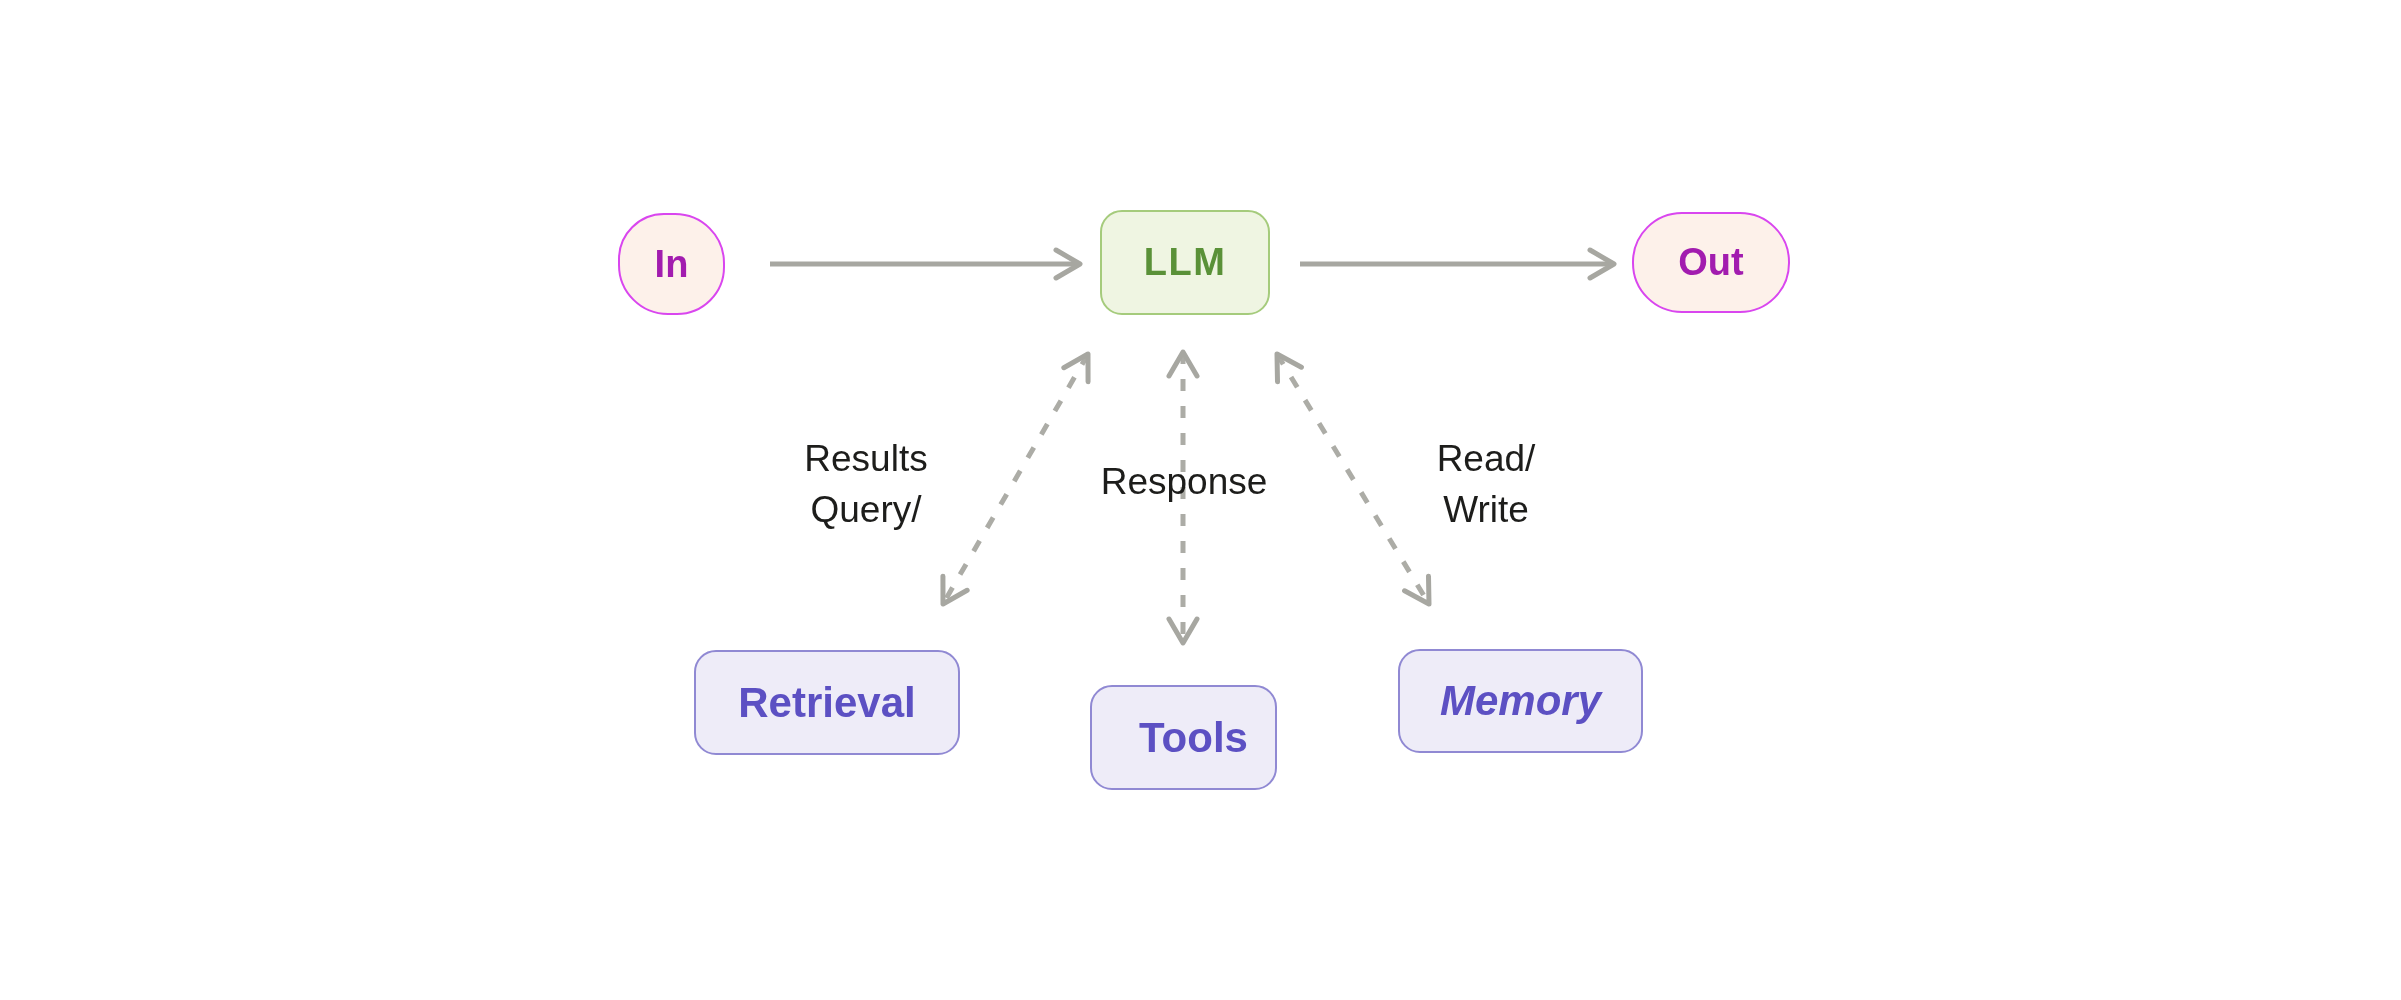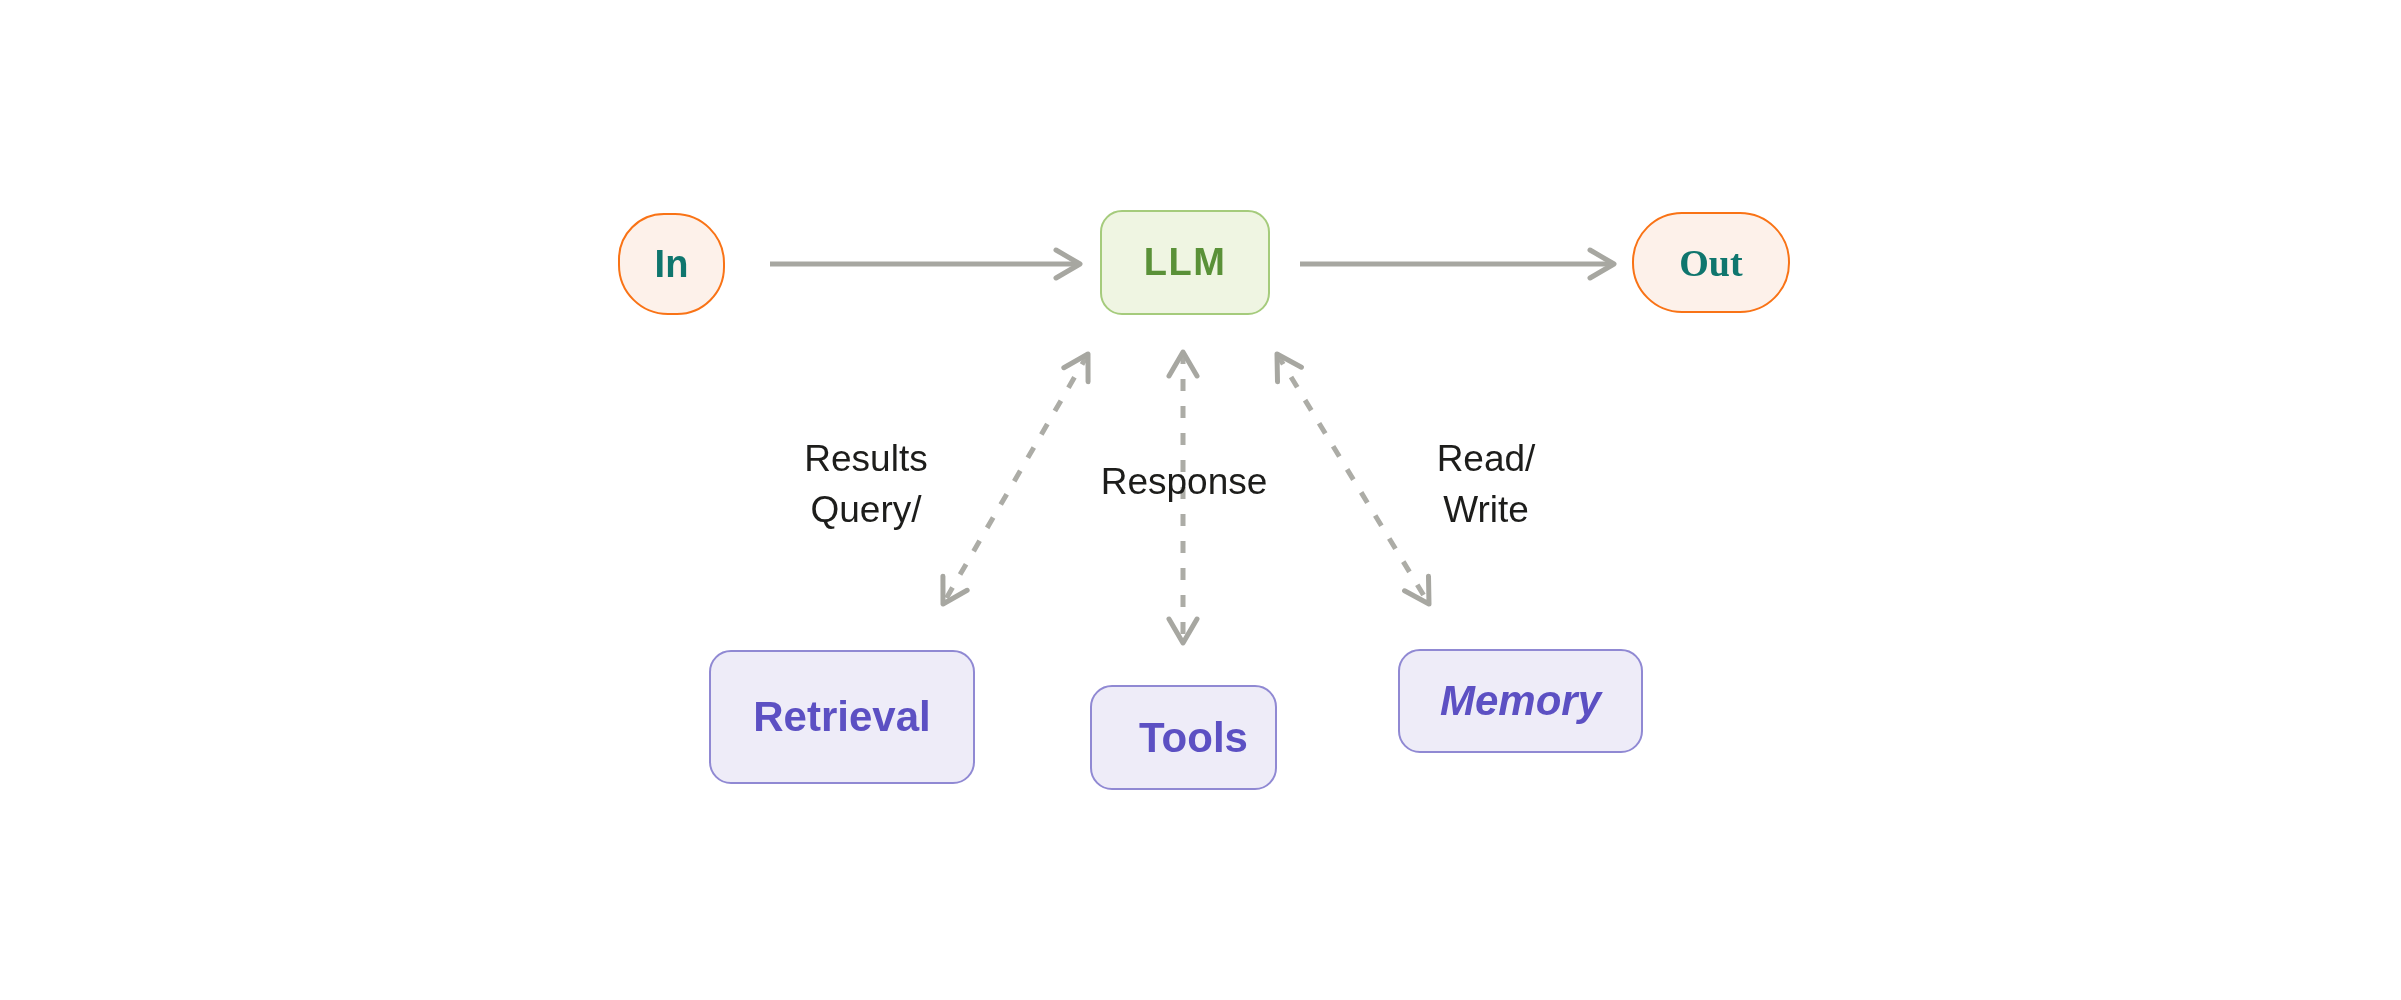--- a/index.html
+++ b/index.html
@@ -23,51 +23,50 @@
     position: absolute;
     display: flex;
     align-items: center;
     justify-content: center;
     box-sizing: border-box;
     font-weight: 700;
     border-radius: 22px;
   }
   .io-node {
     background: #fdf1ea;
-    border: 2px solid #f97316;
-    color: #0f766e;
+    border: 2px solid #d946ef;
+    color: #a21caf;
     font-size: 38px;
   }
   .node-in {
     left: 618px; top: 213px;
     width: 107px; height: 102px;
     border-radius: 46px 50px 48px 50px;
   }
   .node-out {
     left: 1632px; top: 212px;
     width: 158px; height: 101px;
     border-radius: 50px;
-    font-family: Liberation Serif, serif;
   }
   .node-llm {
     left: 1100px; top: 210px;
     width: 170px; height: 105px;
     background: #eff5e2;
     border: 2px solid #a5cb7c;
     color: #5a9138;
     font-size: 38px;
     letter-spacing: 1.5px;
   }
   .module-node {
     background: #eeecf8;
     border: 2px solid #9089d3;
     color: #5c50c3;
     font-size: 42px;
   }
-  .node-retrieval { left: 709px;  top: 650px; width: 266px; height: 134px; }
+  .node-retrieval { left: 694px;  top: 650px; width: 266px; height: 105px; }
   .node-tools     { left: 1090px; top: 685px; width: 187px; height: 105px; padding-left: 20px; }
   .node-memory    { left: 1398px; top: 649px; width: 245px; height: 104px; font-style: italic; }
 
   .edge-label {
     position: absolute;
     width: 220px;
     text-align: center;
     font-size: 37px;
     line-height: 51px;
     font-weight: 400;

